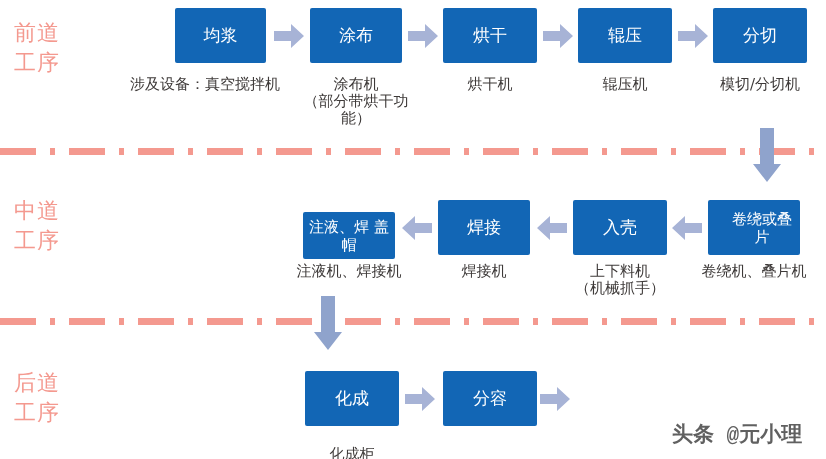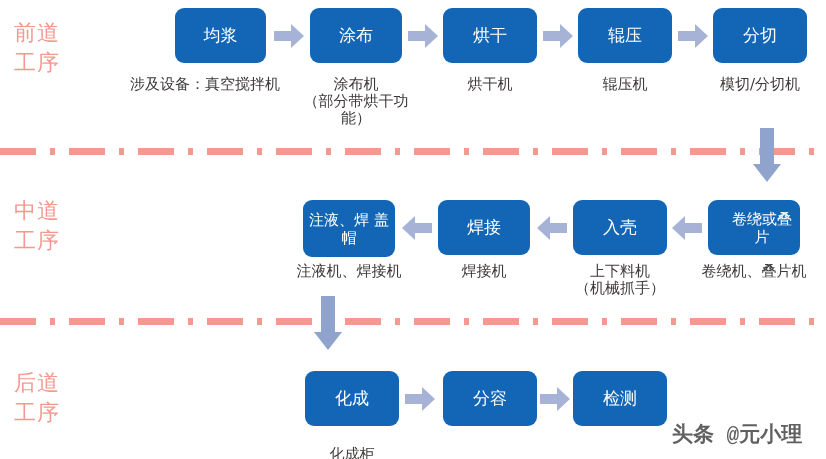--- a/index.html
+++ b/index.html
@@ -27,21 +27,21 @@
     font-family: "DejaVu Serif", "Liberation Serif", serif;
     letter-spacing: 1px;
     white-space: pre-line;
     text-align: left;
   }
 
   
   .pbox {
     position: absolute;
     background: #1266b5;
-    border-radius: 9px;
+    border-radius: 2px;
     color: #ffffff;
     font-size: 17px;
     line-height: 21px;
     display: flex;
     align-items: center;
     justify-content: center;
     text-align: center;
     font-family: "DejaVu Serif", "Liberation Serif", serif;
     box-sizing: border-box;
     padding: 2px 4px;
@@ -145,21 +145,21 @@
       <line x1="0" y1="3.5" x2="826" y2="3.5" stroke="#f4998f" stroke-width="7" stroke-dasharray="36 14 5 14"></line>
     </svg>
   </div>
 
   <div class="arrow-v" style="left:753px; top:128px;">
     <svg width="28" height="54" viewBox="0 0 28 54">
         <path d="M7 0 H21 V36 H28 L14 54 L0 36 H7 Z" fill="#8fa3cc"></path>
       </svg>
   </div>
 
-  <div class="pbox small-text" style="left:303px; top:200px; width:92px; height:57px;">注液、焊
+  <div class="pbox small-text" style="left:303px; top:212px; width:92px; height:47px;">注液、焊
 盖帽</div>
   <div class="pbox" style="left:438px; top:200px; width:92px; height:55px;">焊接</div>
   <div class="pbox" style="left:573px; top:200px; width:94px; height:55px;">入壳</div>
   <div class="pbox small-text" style="left:708px; top:200px; width:92px; height:55px;padding-left:20px;">卷绕或叠
 片</div>
 
   <div class="arrow-h" style="left:402px; top:215px;">
     <svg width="30" height="26" viewBox="0 0 30 26">
         <path d="M30 8 H13 V1 L0 13 L13 25 V18 H30 Z" fill="#a7b3d6"></path>
       </svg>
@@ -188,21 +188,20 @@
   </div>
 
   <div class="arrow-v" style="left:314px; top:296px;">
     <svg width="28" height="54" viewBox="0 0 28 54">
         <path d="M7 0 H21 V36 H28 L14 54 L0 36 H7 Z" fill="#8fa3cc"></path>
       </svg>
   </div>
 
   <div class="pbox" style="left:305px; top:371px; width:94px; height:55px;">化成</div>
   <div class="pbox" style="left:443px; top:371px; width:94px; height:55px;">分容</div>
-  <div class="pbox" style="left:573px; top:371px; width:94px; height:55px;">检测</div>
 
   <div class="arrow-h" style="left:405px; top:386px;">
     <svg width="30" height="26" viewBox="0 0 30 26">
         <path d="M0 8 H17 V1 L30 13 L17 25 V18 H0 Z" fill="#a7b3d6"></path>
       </svg>
   </div>
   <div class="arrow-h" style="left:540px; top:386px;">
     <svg width="30" height="26" viewBox="0 0 30 26">
         <path d="M0 8 H17 V1 L30 13 L17 25 V18 H0 Z" fill="#a7b3d6"></path>
       </svg>

